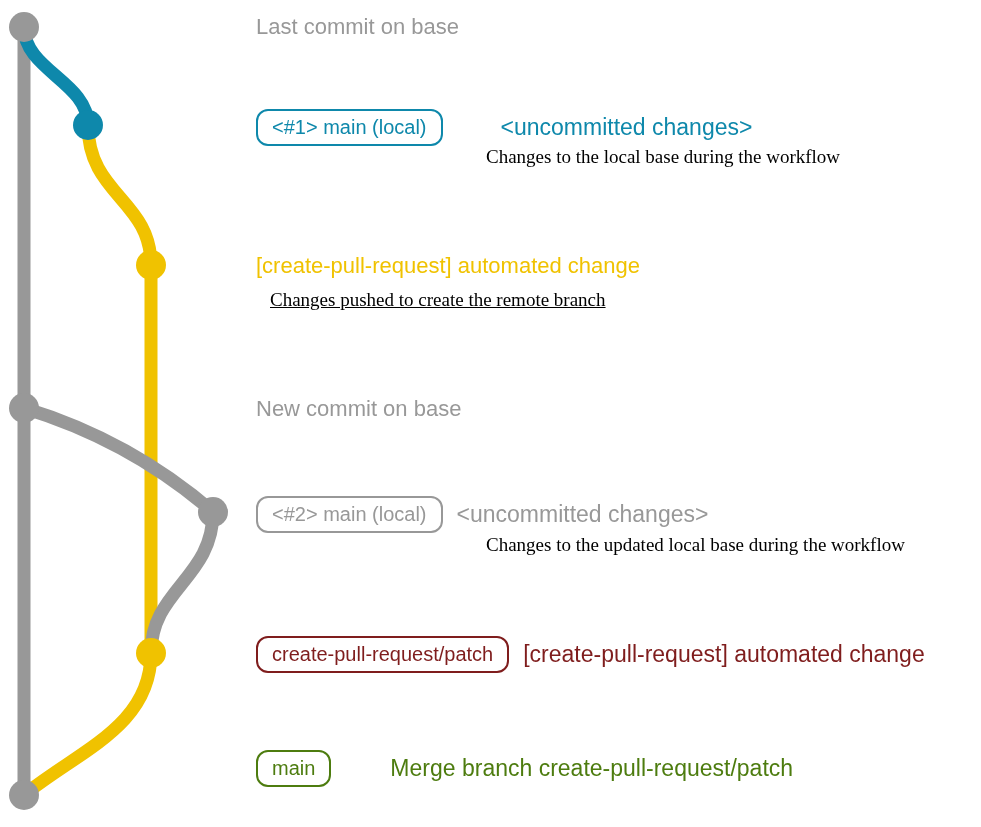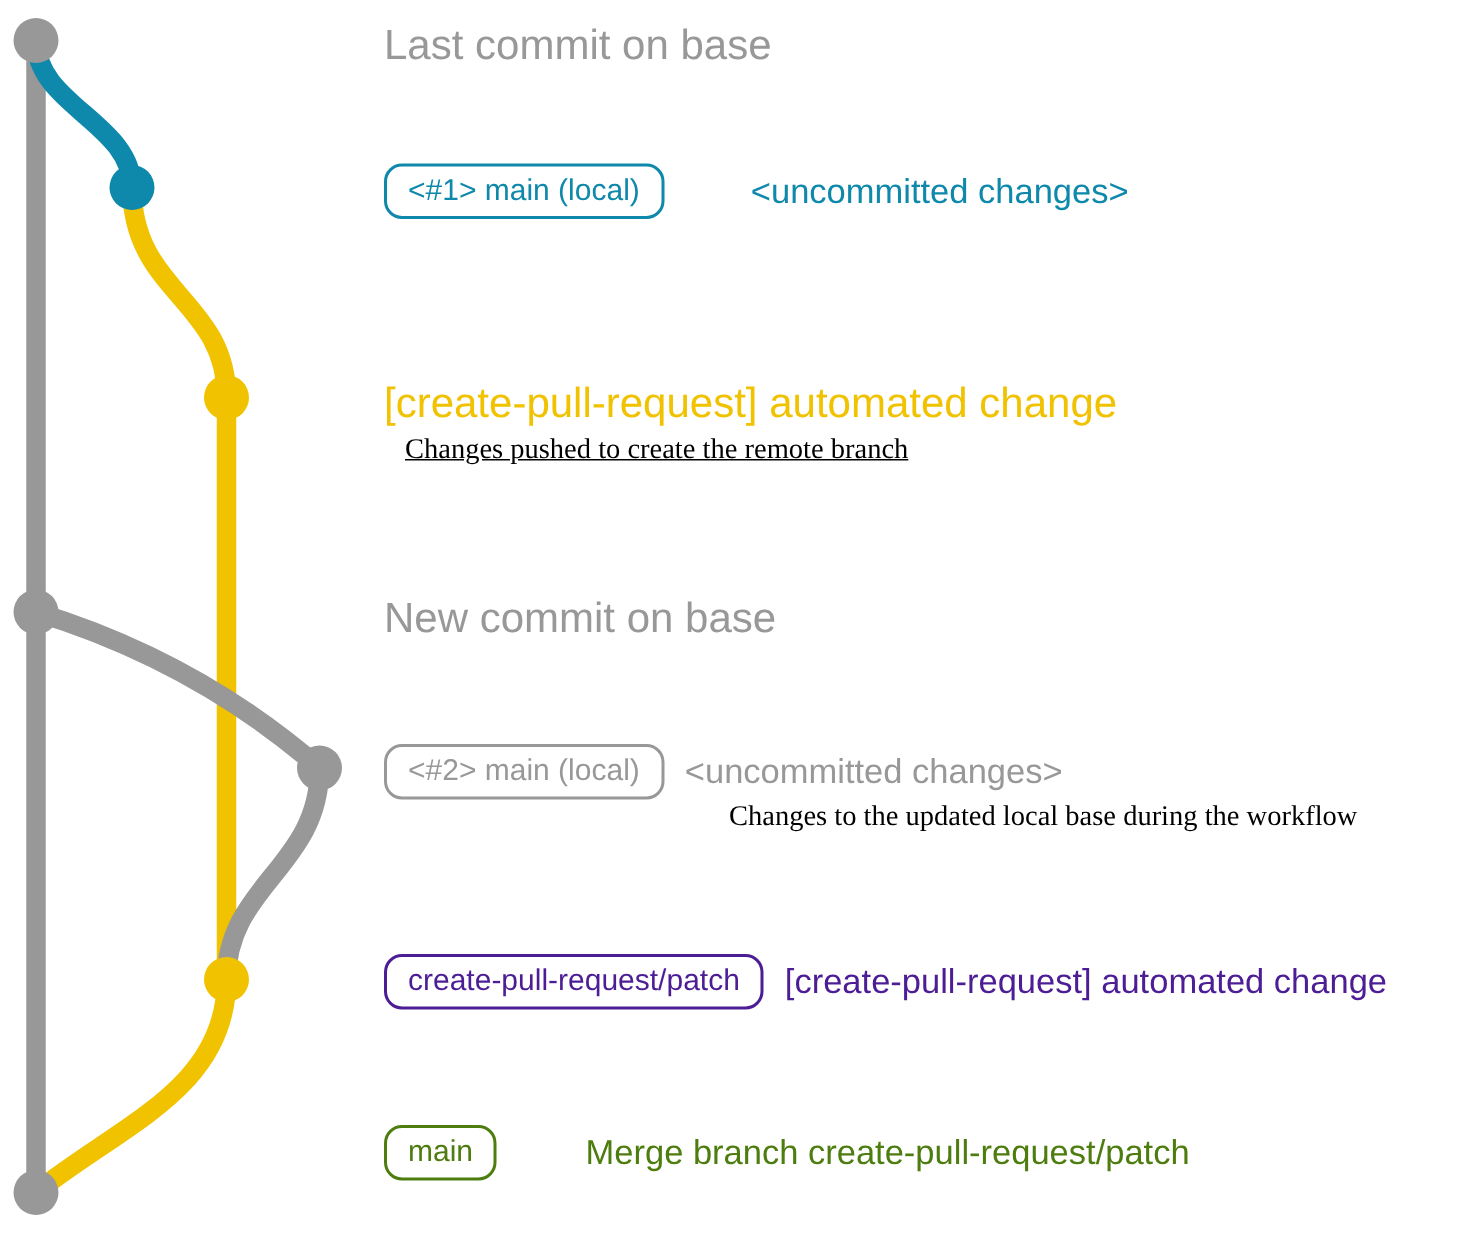--- a/index.html
+++ b/index.html
@@ -24,21 +24,21 @@
     height: 827px;
   }
   .ann {
     position: absolute;
     white-space: nowrap;
     line-height: 1;
   }
   
   .caption {
     font-family: "Liberation Sans", sans-serif;
-    font-size: 28px;
+    font-size: 22px;
     font-weight: 400;
   }
   
   .chip {
     display: inline-block;
     border: 2px solid currentColor;
     border-radius: 12px;
     padding: 6px 14px 7px 14px;
     font-family: "Liberation Sans", sans-serif;
     font-size: 20px;
@@ -99,33 +99,34 @@
     <circle cx="151" cy="653" r="15" fill="#f0c200"></circle>
     <circle cx="24" cy="795" r="15" fill="#989898"></circle>
   </svg>
 
   <div class="ann caption" style="left:256px; top:16px; color:#989898;">Last commit on base</div>
 
   <div class="row" style="left:256px; top:109px; color:#0e88ab;gap:44px;">
     <span class="chip">&lt;#1&gt; main (local)</span>
     <span class="msg">&lt;uncommitted changes&gt;</span>
   </div>
+  <div class="desc" style="left:486px; top:147px;">Changes to the local base during the workflow</div>
 
   <div class="ann caption" style="left:256px; top:255px; color:#f0c200;">[create-pull-request] automated change</div>
   <div class="desc" style="left:270px; top:290px;text-decoration:underline;">Changes pushed to create the remote branch</div>
 
   <div class="ann caption" style="left:256px; top:398px; color:#989898;">New commit on base</div>
 
   <div class="row" style="left:256px; top:496px; color:#989898;">
     <span class="chip">&lt;#2&gt; main (local)</span>
     <span class="msg">&lt;uncommitted changes&gt;</span>
   </div>
   <div class="desc" style="left:486px; top:535px;">Changes to the updated local base during the workflow</div>
 
-  <div class="row" style="left:256px; top:636px; color:#4c1d95;">
+  <div class="row" style="left:256px; top:636px; color:#7f1d1d;">
     <span class="chip">create-pull-request/patch</span>
     <span class="msg">[create-pull-request] automated change</span>
   </div>
 
   <div class="row" style="left:256px; top:750px; color:#4d7c0f;gap:45px;">
     <span class="chip">main</span>
     <span class="msg">Merge branch create-pull-request/patch</span>
   </div>
 
 </div>

